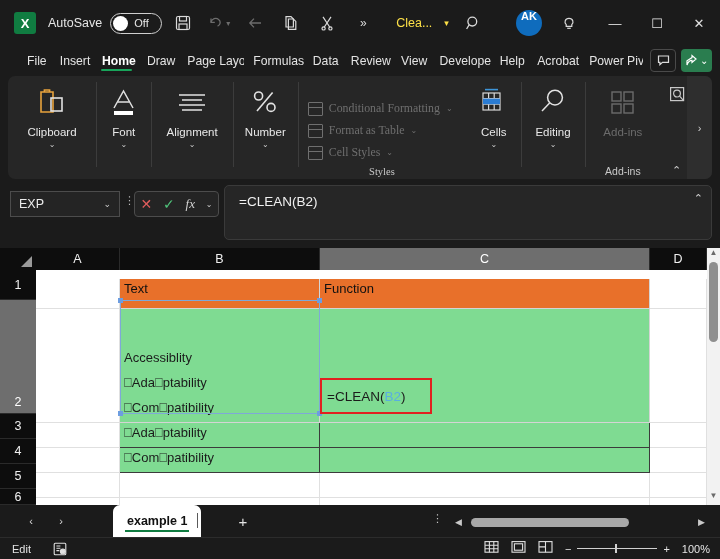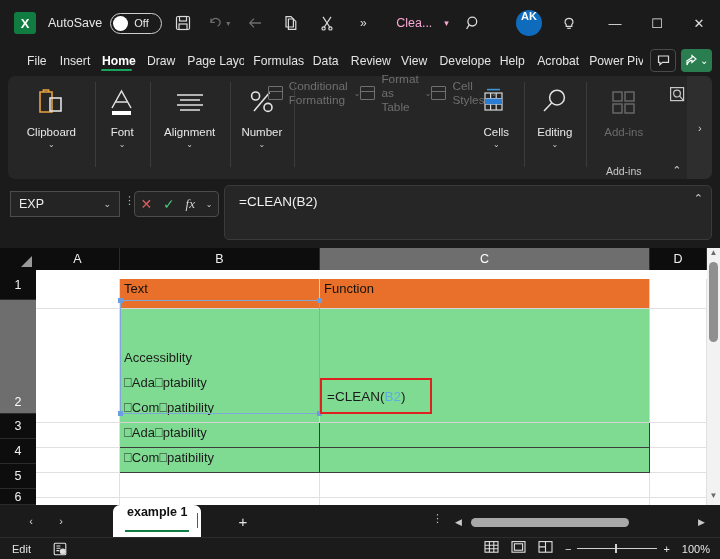--- a/index.html
+++ b/index.html
@@ -29,21 +29,21 @@
   }
   .toggle .knob { width: 15px; height: 15px; border-radius: 50%; background: #fff; }
   .toggle .off { font-size: 11px; margin-left: 6px; color: #e6e6e6; }
   .tb-icon {
     width: 30px; height: 30px; margin-left: 6px; display: flex;
     align-items: center; justify-content: center; border-radius: 4px;
     color: #dadada;
   }
   .tb-icon.dim { color: #6d6d6d; }
   .doc-name {
-    margin-left: 18px; font-size: 12.5px; color: #f9a8d4;
+    margin-left: 18px; font-size: 12.5px; color: #fde047;
     display: flex; align-items: center; gap: 12px;
   }
   .spacer { flex: 1; }
   .avatar {
     width: 26px; height: 26px; border-radius: 50%; background: #0f6cbd;
     color: #fff; font-size: 11px; font-weight: bold;
     display: flex; align-items: flex-start; justify-content: center; margin-right: 6px;
   }
   .wincontrol {
     width: 42px; height: 46px; display: flex; align-items: center; justify-content: center;
@@ -90,22 +90,22 @@
     content: ""; position: absolute; left: 0; top: 6px; bottom: 12px;
     width: 1px; background: #3c3c3c;
   }
   .rg-icon { height: 40px; display: flex; align-items: center; justify-content: center; color: #e2e2e2; }
   .rg-label { font-size: 11.5px; color: #e8e8e8; margin-top: 2px; }
   .rg-caret { font-size: 8px; color: #cfcfcf; margin-top: 2px; }
   .rgroup.disabled .rg-label, .rgroup.disabled .rg-icon { color: #6b6b6b; }
 
   
   .styles-group {
-    display: flex; flex-direction: row; justify-content: center;
-    padding: 6px 8px 0 10px; position: relative; width: 175px;
+    display: flex; flex-direction: column; justify-content: center;
+    padding: 6px 8px 0 10px; position: relative; width: 175px; font-family: Liberation Serif, serif;
   }
   .styles-group::before {
     content: ""; position: absolute; left: 0; top: 6px; bottom: 12px;
     width: 1px; background: #3c3c3c;
   }
   .style-row {
     display: flex; align-items: center; gap: 6px; height: 22px;
     color: #6f6f6f; font-size: 11.8px;
   }
   .style-row .sq {
@@ -201,21 +201,21 @@
 
   
   .sheetbar { position: absolute; left: 0; top: 505px; width: 720px; height: 32px; background: #1b1b1b; }
   .nav-arrow {
     position: absolute; top: 6px; width: 22px; height: 20px; color: #d8d8d8;
     font-size: 11px; display: flex; align-items: center; justify-content: center;
   }
   .sheet-tab {
     position: absolute; left: 113px; top: 0px; height: 32px; padding: 0 14px;
     background: #ffffff; color: #111; font-size: 12.5px; font-weight: 600;
-    display: flex; border-radius: 7px 7px 0 0;
+    display: flex; align-items: center; border-radius: 7px 7px 0 0;
   }
   .sheet-tab::after {
     content: ""; position: absolute; left: 12px; right: 12px; bottom: 5px;
     height: 2px; background: #107c41;
   }
   .tab-sep { position: absolute; left: 197px; top: 8px; width: 1px; height: 15px; background: #5a5a5a; }
   .add-sheet {
     position: absolute; left: 232px; top: 6px; width: 22px; height: 20px; color: #e4e4e4;
     font-size: 15px; display: flex; align-items: center; justify-content: center;
   }
@@ -399,20 +399,21 @@
       <div class="style-row">
         <span class="sq"></span>
         <span>Format as Table</span>
         <span style="font-size:8px">⌄</span>
       </div>
       <div class="style-row">
         <span class="sq"></span>
         <span>Cell Styles</span>
         <span style="font-size:8px">⌄</span>
       </div>
+      <div class="group-caption">Styles</div>
     </div>
 
     <div class="rgroup" style="width:58px">
       <div class="rg-icon">
         <svg width="34" height="34" viewBox="0 0 34 34" fill="none" stroke="#d8d8d8" stroke-width="1.2">
           <path d="M8 2.6 h13" stroke="#3e95d8" stroke-width="1.6"></path>
           <rect x="6" y="6" width="17" height="17"></rect>
           <path d="M6 11.6 h17 M6 17.2 h17 M11.6 6 v17 M17.2 6 v17"></path>
           <rect x="6" y="11.6" width="17" height="5.6" fill="#2b7cd3" stroke="none"></rect>
         </svg>

